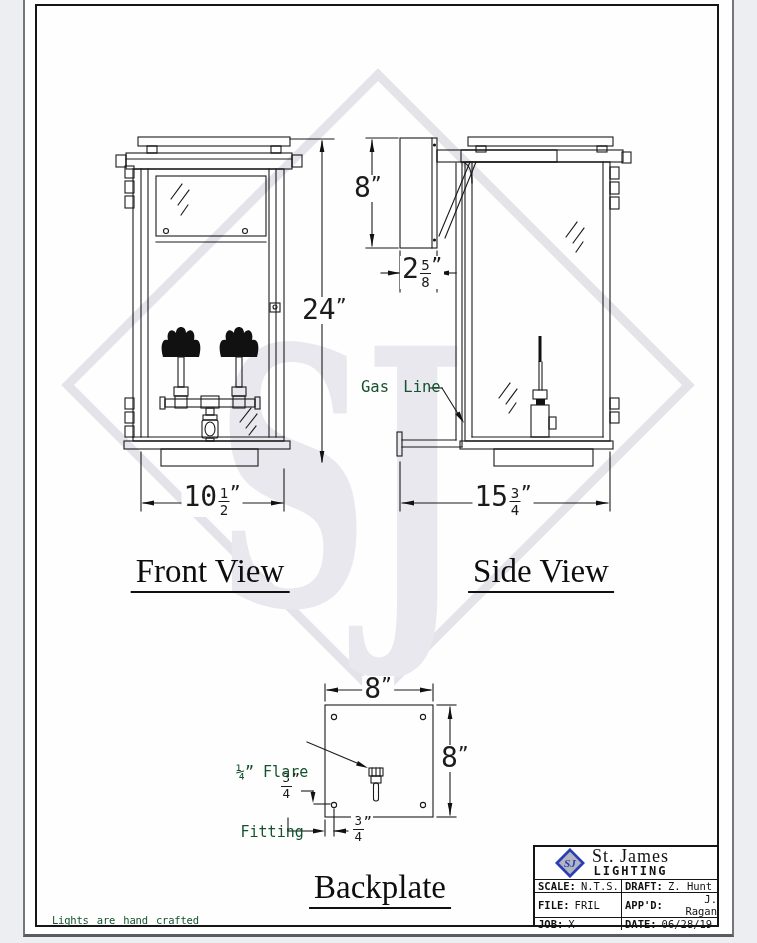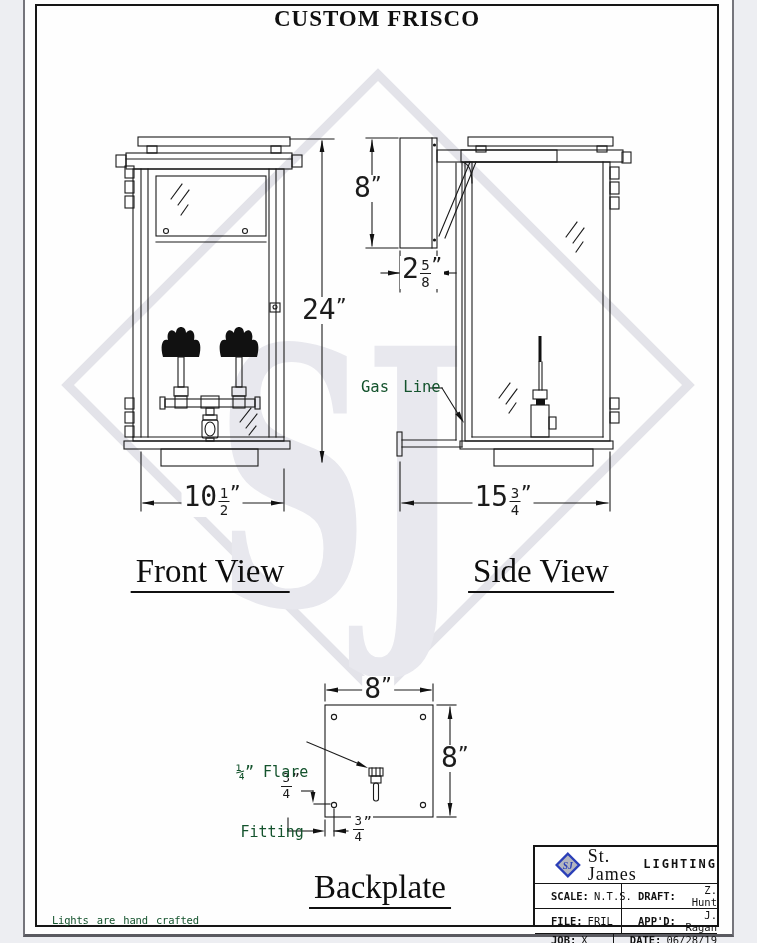--- a/index.html
+++ b/index.html
@@ -50,25 +50,25 @@
   .draft-text{position:absolute;color:#14532d;white-space:pre;}
   .gas-label{font-size:15.5px;word-spacing:5px;}
   .flare-label{font-size:15px;line-height:1.35;text-align:center;}
   .notes{font-size:10.5px;line-height:1.7;word-spacing:2px;letter-spacing:-0.2px;}
 
   
   .tblock{position:absolute;left:533px;top:845px;width:186px;height:82px;background:#fff;
           border:2px solid #151515;box-sizing:border-box;display:flex;flex-direction:column;
           color:#111;}
   .tb-top{flex:0 0 32px;display:flex;align-items:center;gap:7px;padding-left:20px;}
-  .tb-co{display:flex;align-items:center;}
+  .tb-co{display:flex;flex-direction:column;align-items:center;}
   .tb-name{font-family:"Liberation Serif",serif;font-size:18px;letter-spacing:1px;line-height:1;}
   .tb-sub{font-weight:bold;font-size:12px;letter-spacing:2px;line-height:1.15;}
   .tb-row{flex:1;display:flex;border-top:1.5px solid #151515;}
-  .tb-cell{display:flex;align-items:center;gap:5px;padding-left:16px;font-size:10.5px;}
+  .tb-cell{display:flex;align-items:center;gap:5px;padding-left:3px;font-size:10.5px;}
   .tb-cell.l{width:87px;border-right:1.5px solid #151515;box-sizing:border-box;}
   .tb-cell.r{flex:1;text-align:right;}
   .tb-label{font-weight:bold;}
 </style>
 </head>
 <body>
 
 <div class="screen">
 
   <div class="paper"></div>
@@ -282,21 +282,20 @@
       <line x1="334" y1="809" x2="334" y2="836"></line>
       <line x1="288" y1="818" x2="288" y2="831"></line>
       <line x1="288" y1="831" x2="313" y2="831"></line>
       <line x1="334" y1="831" x2="348" y2="831"></line>
       <polygon points="325,831 313,828.6 313,833.4" fill="#111" stroke="none"></polygon>
       <polygon points="334,831 346,828.6 346,833.4" fill="#111" stroke="none"></polygon>
     </g>
   </svg>
 
   <div class="title">
-    <div class="t1">CUSTOM FRISCO</div>
   </div>
 
   <div class="view-label" style="left:210px;top:553px">Front View</div>
   <div class="view-label" style="left:541px;top:553px">Side View</div>
   <div class="view-label" style="left:380px;top:869px">Backplate</div>
 
   <div class="dim" style="left:300px;top:297px">
     <span class="whole">24</span>
       <span class="unit">”</span>
   </div>

